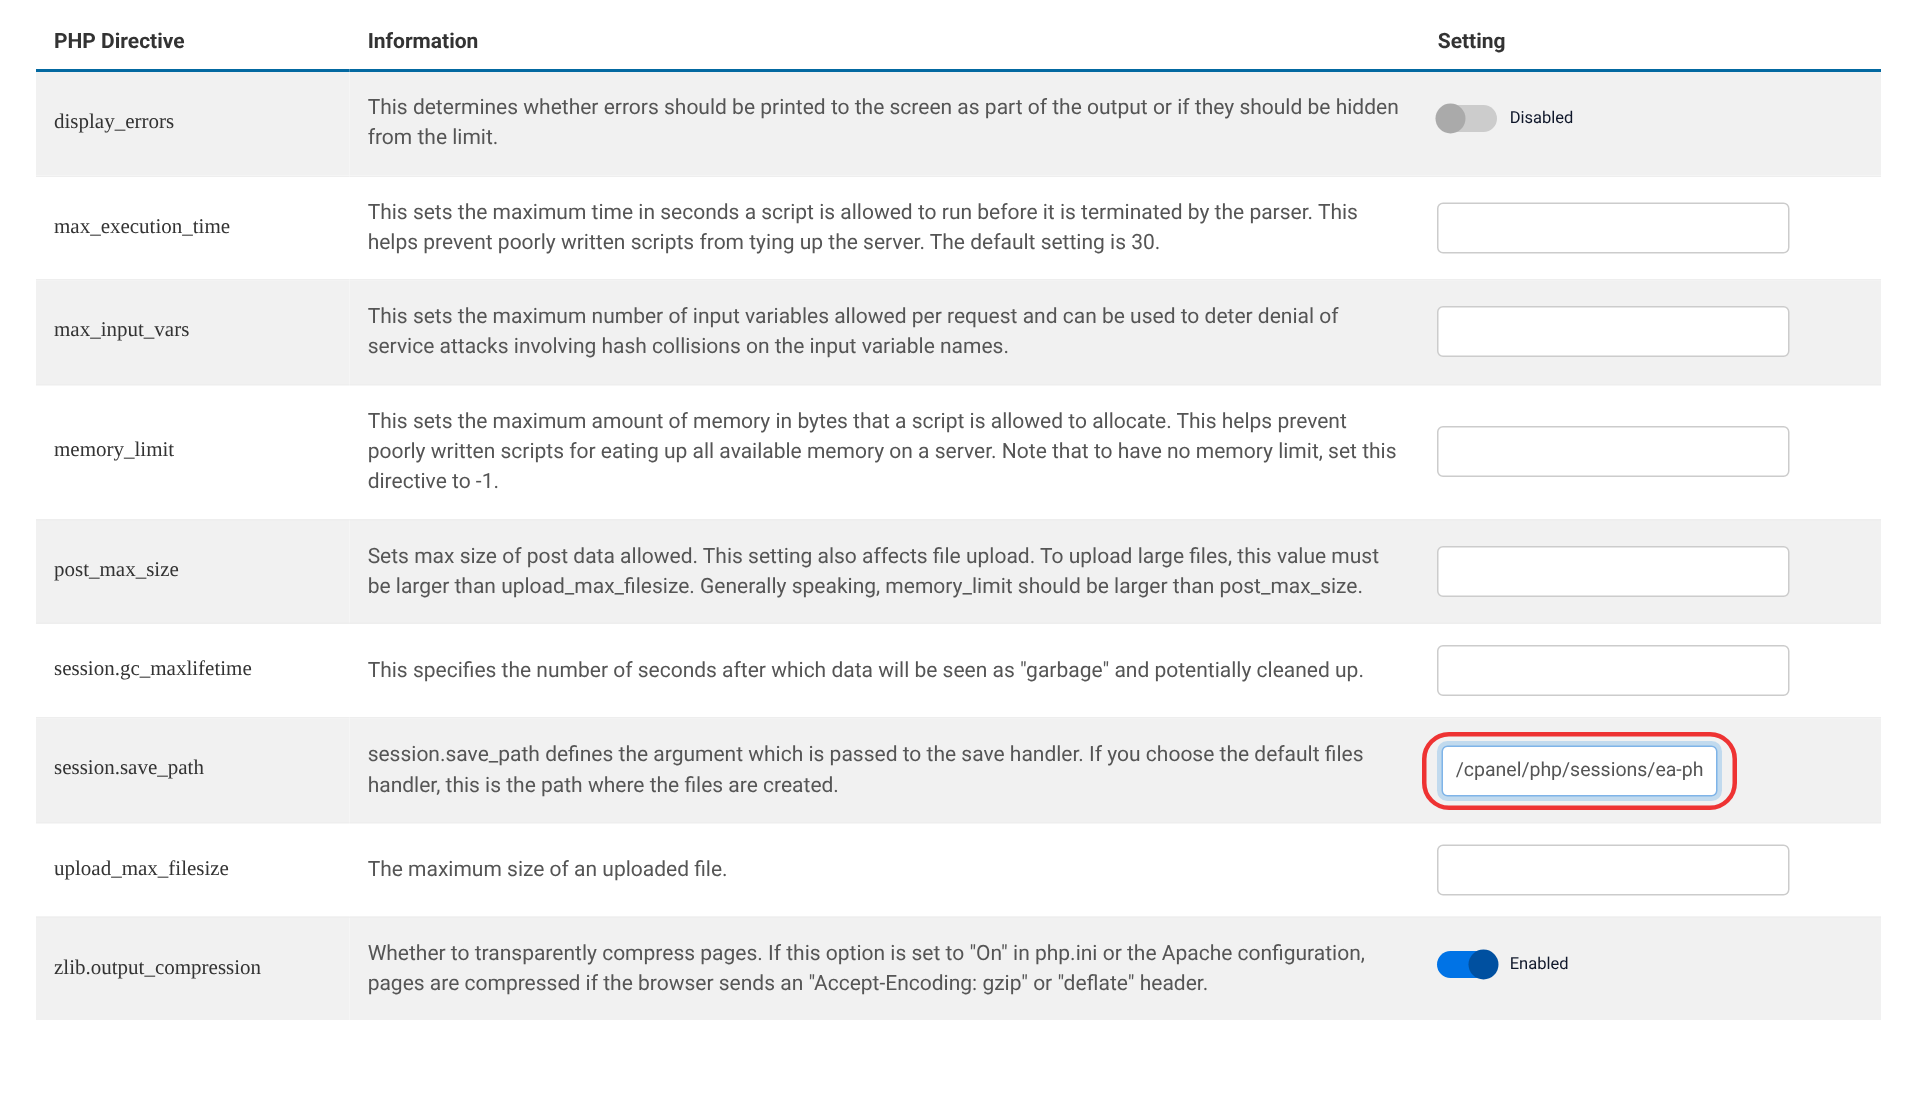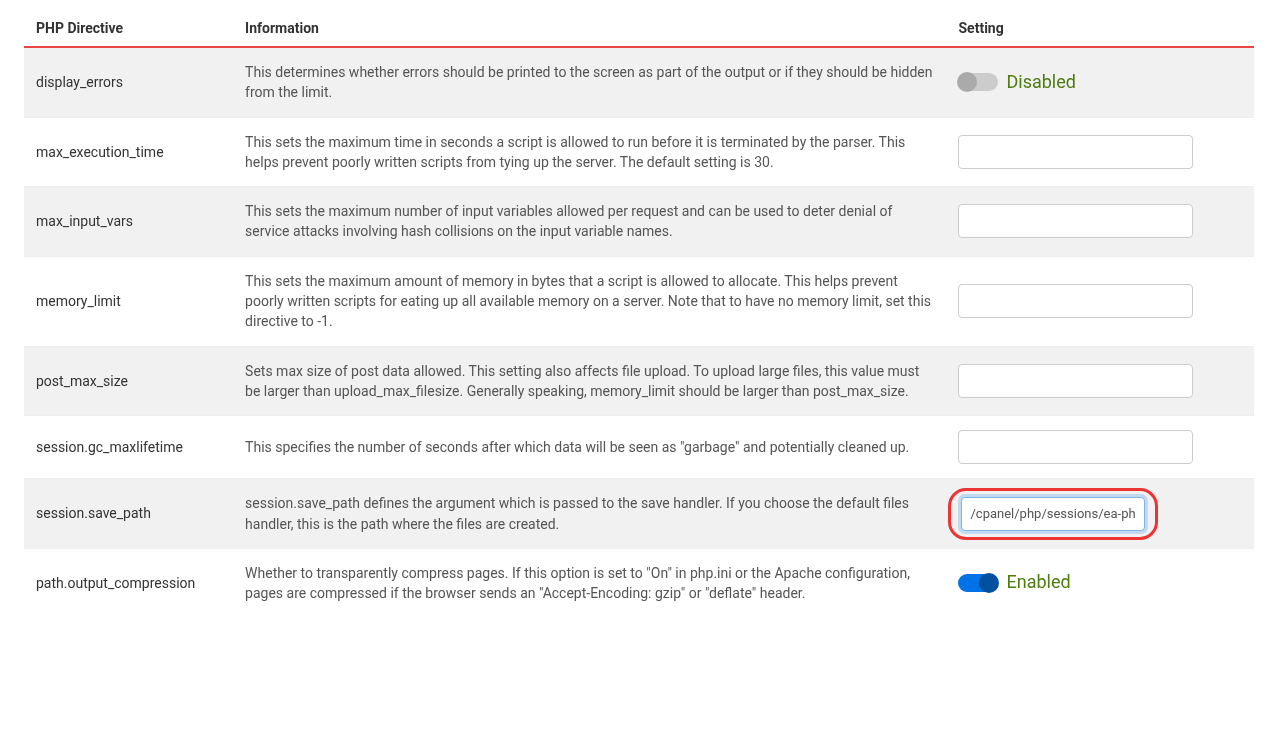--- a/index.html
+++ b/index.html
@@ -15,21 +15,21 @@
       padding: 10px 24px 24px 24px;
     }
     table {
       width: 100%;
       border-collapse: collapse;
     }
     thead th {
       text-align: left;
       font-weight: 700;
       padding: 10px 12px;
-      border-bottom: 2px solid #ef4444;
+      border-bottom: 2px solid #0369a1;
       color: #333;
       font-size: 14px;
     }
     thead th:nth-child(1) { width: 17%; }
     thead th:nth-child(2) { width: 58%; }
     thead th:nth-child(3) { width: 25%; }
     tbody td {
       padding: 14px 12px;
       vertical-align: middle;
       color: #555;
@@ -38,20 +38,21 @@
       border-top: 1px solid #eee;
     }
     tbody tr:nth-child(odd) td {
       background: #f1f1f1;
     }
     tbody tr:nth-child(even) td {
       background: #fff;
     }
     tbody td.col-name {
       color: #333;
+      font-family: Liberation Serif, serif;
     }
     .text-input {
       width: 100%;
       max-width: 235px;
       height: 34px;
       border: 1px solid #ccc;
       border-radius: 4px;
       padding: 0 8px;
       font-size: 13px;
       font-family: inherit;
@@ -106,22 +107,22 @@
       background: #005bb5;
       box-shadow: none;
     }
     .toggle.off .toggle-knob {
        background: #aaa;
     }
     .toggle.on .toggle-knob {
        background: #0050a0;
     }
     .toggle-label {
-      color: #4d7c0f;
-      font-size: 18px;
+      color: #0f172a;
+      font-size: 11px;
     }
   </style>
 </head>
 <body>
 
 <table>
   <thead>
     <tr>
       <th>PHP Directive</th>
       <th>Information</th>
@@ -163,21 +164,26 @@
         <td class="col-name">session.gc_maxlifetime</td>
         <td>This specifies the number of seconds after which data will be seen as "garbage" and potentially cleaned up.</td>
         <td><input type="text" class="text-input" style=""></td>
       </tr>
       <tr>
         <td class="col-name">session.save_path</td>
         <td>session.save_path defines the argument which is passed to the save handler. If you choose the default files handler, this is the path where the files are created.</td>
         <td><span class="input-highlight-wrap"><input type="text" class="text-input" value="/cpanel/php/sessions/ea-php81" style=""></span></td>
       </tr>
       <tr>
-        <td class="col-name">path.output_compression</td>
+        <td class="col-name">upload_max_filesize</td>
+        <td>The maximum size of an uploaded file.</td>
+        <td><input type="text" class="text-input" style=""></td>
+      </tr>
+      <tr>
+        <td class="col-name">zlib.output_compression</td>
         <td>Whether to transparently compress pages. If this option is set to "On" in php.ini or the Apache configuration, pages are compressed if the browser sends an "Accept-Encoding: gzip" or "deflate" header.</td>
         <td><div class="toggle-wrap">
             <div class="toggle on">
               <div class="toggle-knob"></div>
             </div>
             <span class="toggle-label">Enabled</span>
           </div></td>
       </tr>
     </tbody>
 </table>

